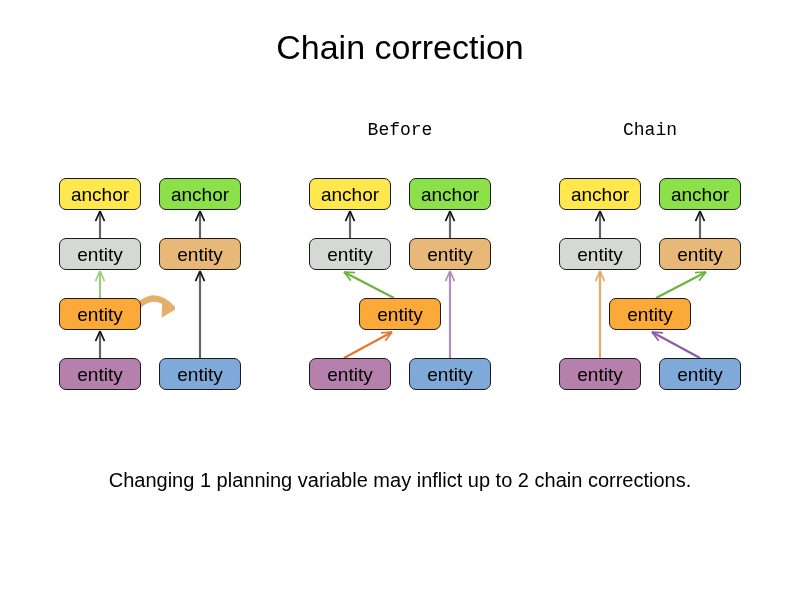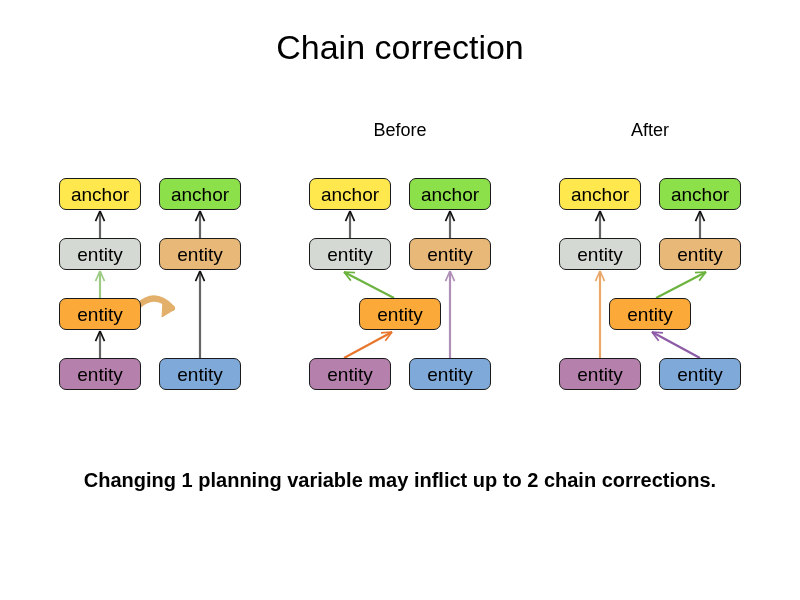--- a/index.html
+++ b/index.html
@@ -31,29 +31,29 @@
     letter-spacing: 0px;
   }
   .caption {
     position: absolute;
     left: 0;
     top: 469px;
     width: 800px;
     text-align: center;
     font-size: 20px;
     color: #000000;
-    font-weight: bold;
   }
   .phase-label {
     position: absolute;
     top: 120px;
     font-size: 18px;
     color: #000000;
     text-align: center;
     width: 120px;
+    font-family: Liberation Mono, monospace;
   }
   #label-before { left: 340px; }
   #label-after  { left: 590px; }
 
   .node {
     position: absolute;
     width: 82px;
     height: 32px;
     border-radius: 7px;
     border: 1.4px solid #1a1a1a;
@@ -75,21 +75,21 @@
   }
 </style>
 </head>
 <body>
 
 <div id="slide">
 
   <div class="title">Chain correction</div>
 
   <div class="phase-label" id="label-before">Before</div>
-  <div class="phase-label" id="label-after">After</div>
+  <div class="phase-label" id="label-after">Chain</div>
 
   <svg class="edges" id="edge-layer" viewBox="0 0 800 600">
       <g>
         <line x1="100" y1="238" x2="100" y2="211" stroke="#666666" stroke-width="2.2"></line>
         <g>
           <line x1="100" y1="211" x2="104.48536498365527" y2="221.04397834343538" stroke="#111111" stroke-width="1.7" stroke-linecap="butt"></line>
           <line x1="100" y1="211" x2="95.51463501634473" y2="221.04397834343538" stroke="#111111" stroke-width="1.7" stroke-linecap="butt"></line>
         </g>
       </g>
       <g>

